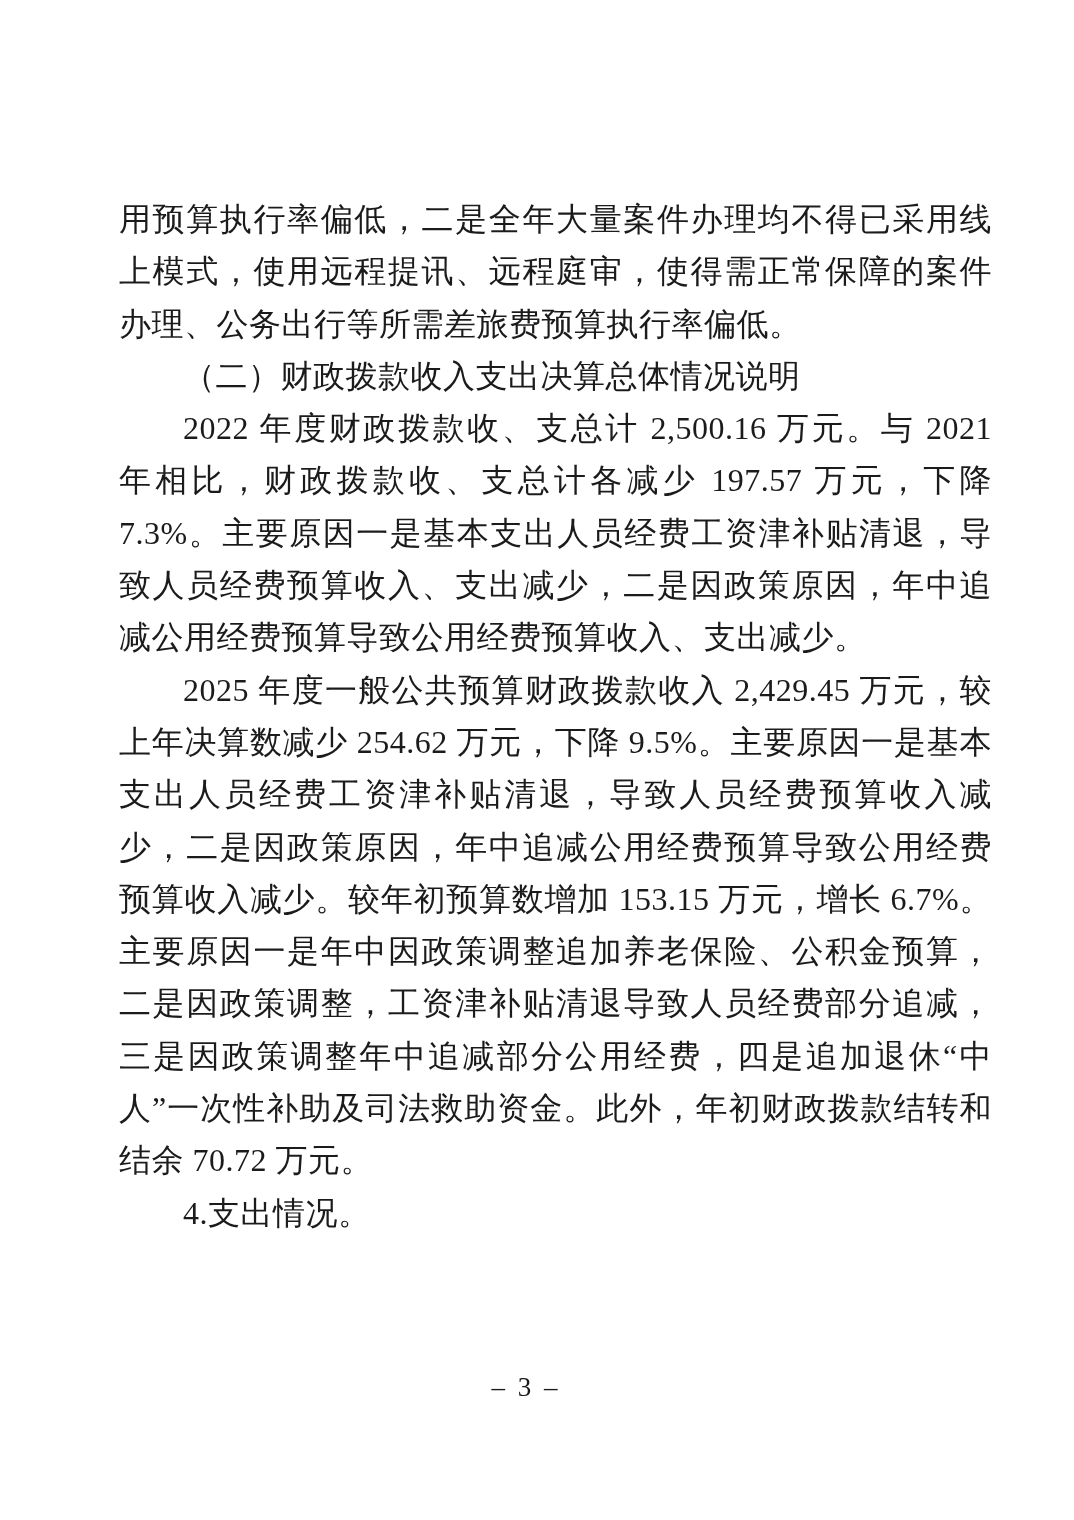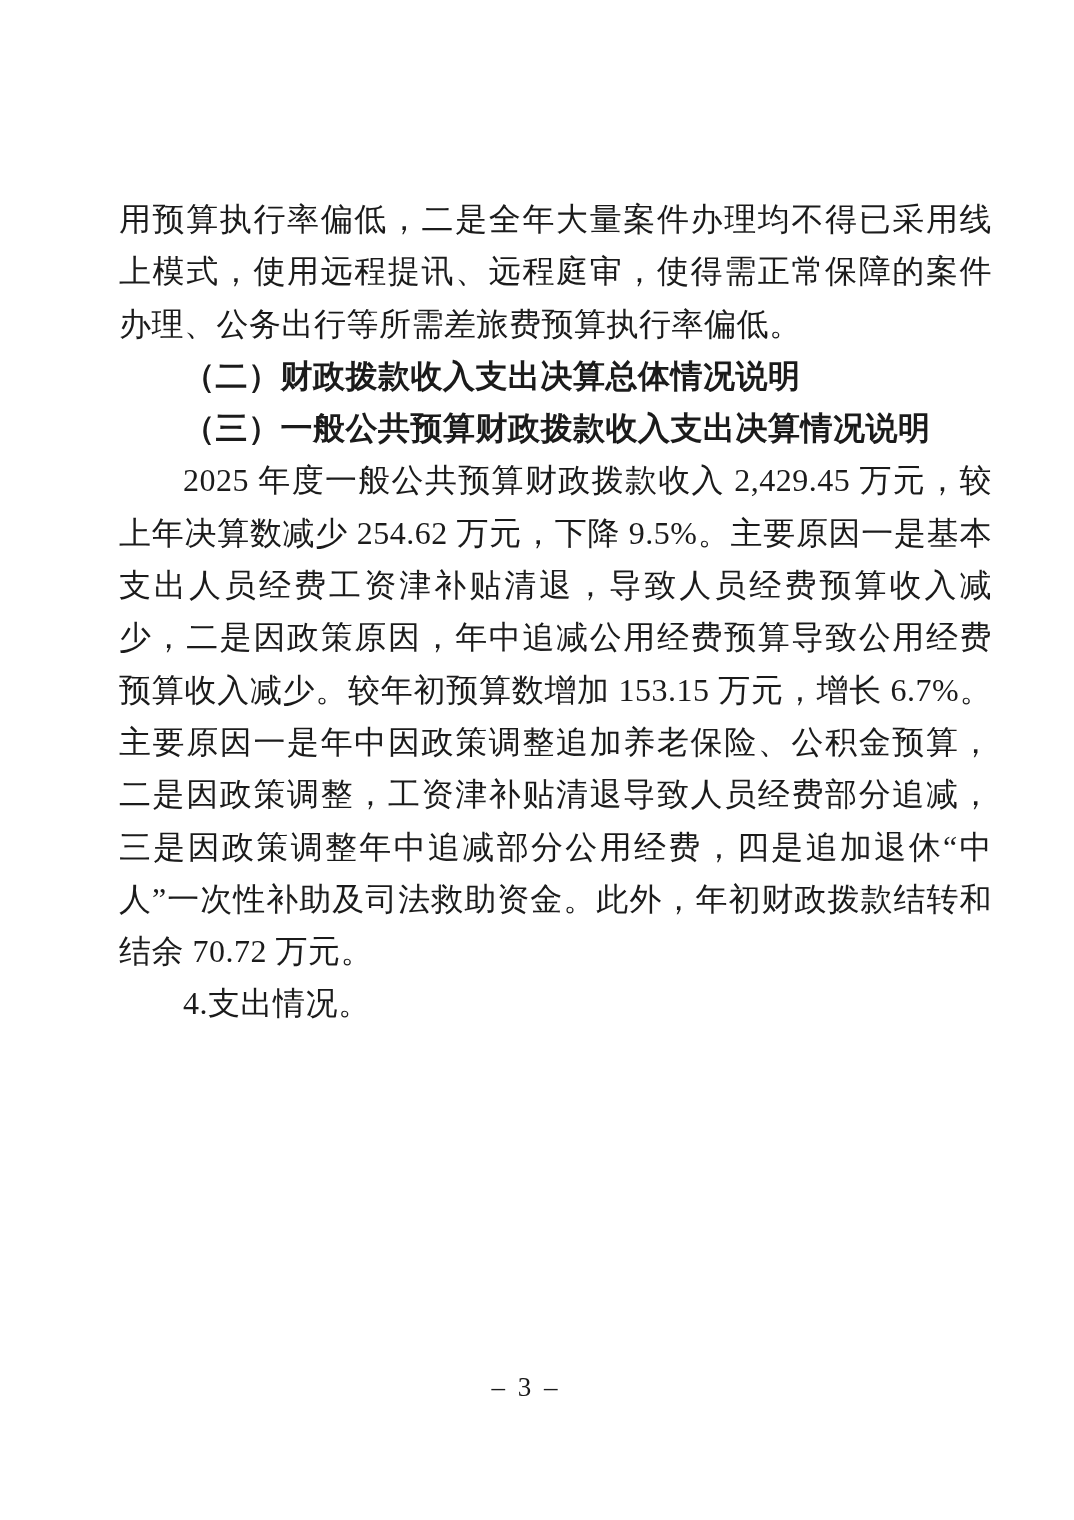--- a/index.html
+++ b/index.html
@@ -36,40 +36,40 @@
   }
   .content p {
     margin: 0;
     padding: 0;
     text-indent: 2em;
   }
   .content p.continuation {
     text-indent: 0;
   }
   .content p.heading {
-    font-weight: bold;
+    font-weight: normal;
   }
   .footer {
     position: absolute;
     left: 0;
     right: 0;
     top: 1372px;
     text-align: center;
     font-size: 27px;
     color: #1b1b1b;
     letter-spacing: 3px;
   }
 </style>
 </head>
 <body>
 
 <div class="page">
   <div class="content">
     <p class="continuation">用预算执行率偏低，二是全年大量案件办理均不得已采用线上模式，使用远程提讯、远程庭审，使得需正常保障的案件办理、公务出行等所需差旅费预算执行率偏低。</p>
     <p class="heading">（二）财政拨款收入支出决算总体情况说明</p>
-    <p class="heading">（三）一般公共预算财政拨款收入支出决算情况说明</p>
+    <p>2022 年度财政拨款收、支总计 2,500.16 万元。与 2021 年相比，财政拨款收、支总计各减少 197.57 万元，下降 7.3%。主要原因一是基本支出人员经费工资津补贴清退，导致人员经费预算收入、支出减少，二是因政策原因，年中追减公用经费预算导致公用经费预算收入、支出减少。</p>
     <p>2025 年度一般公共预算财政拨款收入 2,429.45 万元，较上年决算数减少 254.62 万元，下降 9.5%。主要原因一是基本支出人员经费工资津补贴清退，导致人员经费预算收入减少，二是因政策原因，年中追减公用经费预算导致公用经费预算收入减少。较年初预算数增加 153.15 万元，增长 6.7%。主要原因一是年中因政策调整追加养老保险、公积金预算，二是因政策调整，工资津补贴清退导致人员经费部分追减，三是因政策调整年中追减部分公用经费，四是追加退休“中人”一次性补助及司法救助资金。此外，年初财政拨款结转和结余 70.72 万元。</p>
     <p>4.支出情况。</p>
   </div>
   <div class="footer">
     <span>– 3 –</span>
   </div>
 </div>
 
 </body></html>

